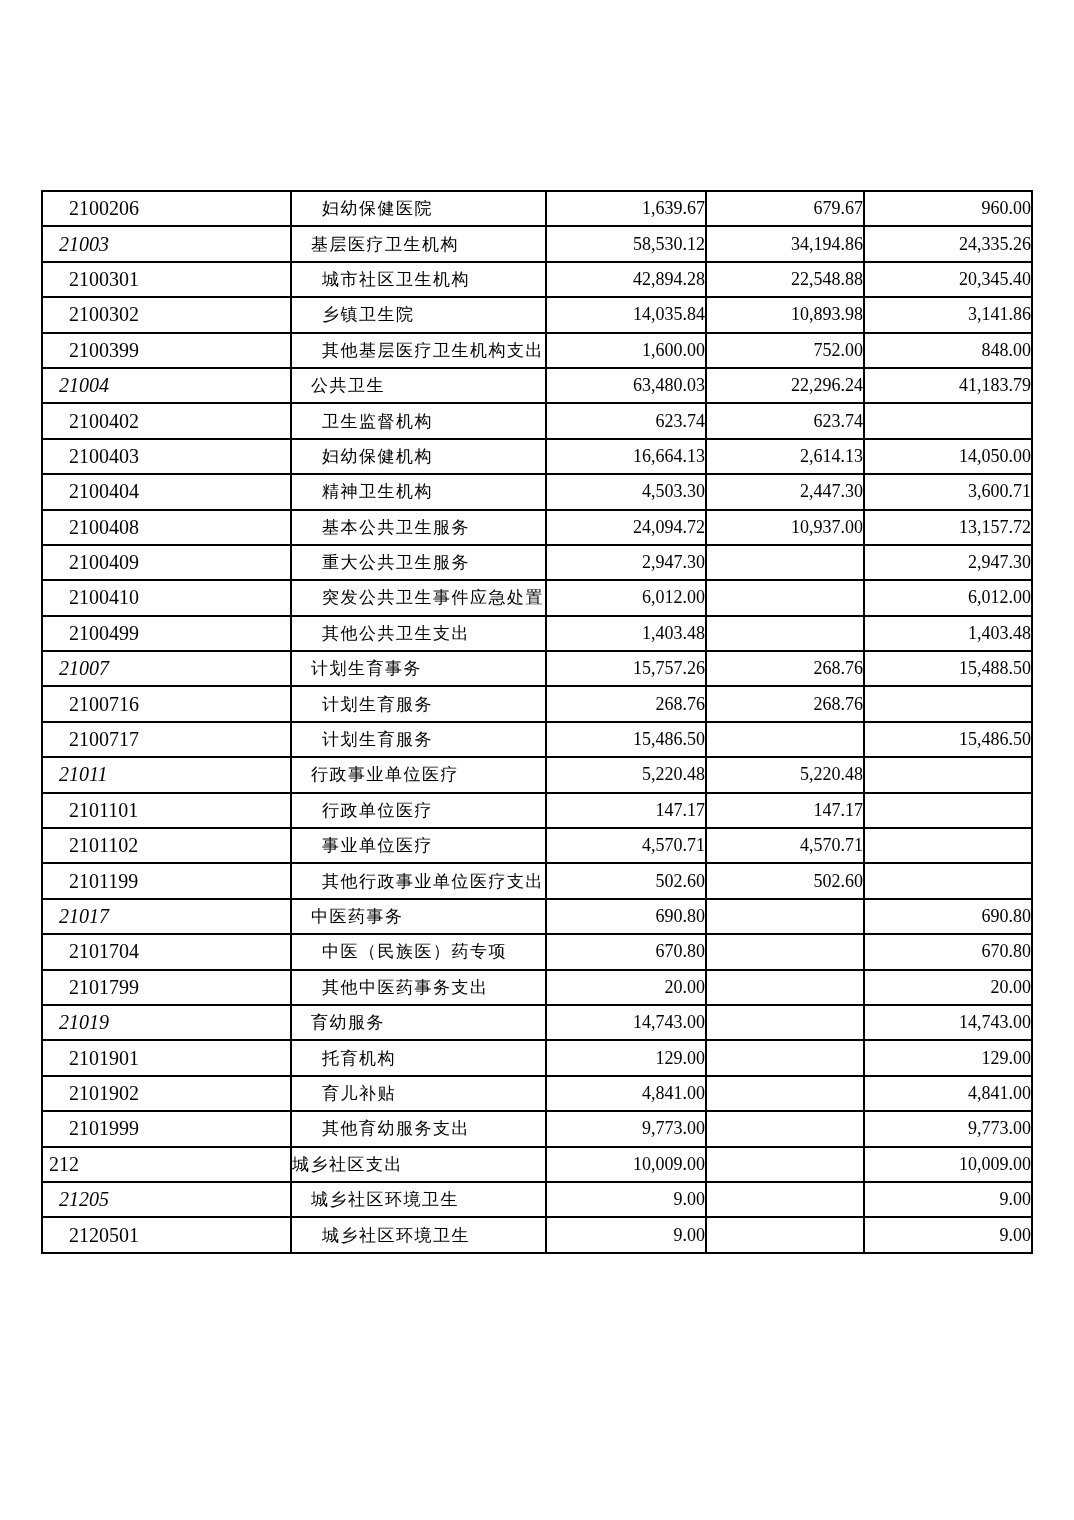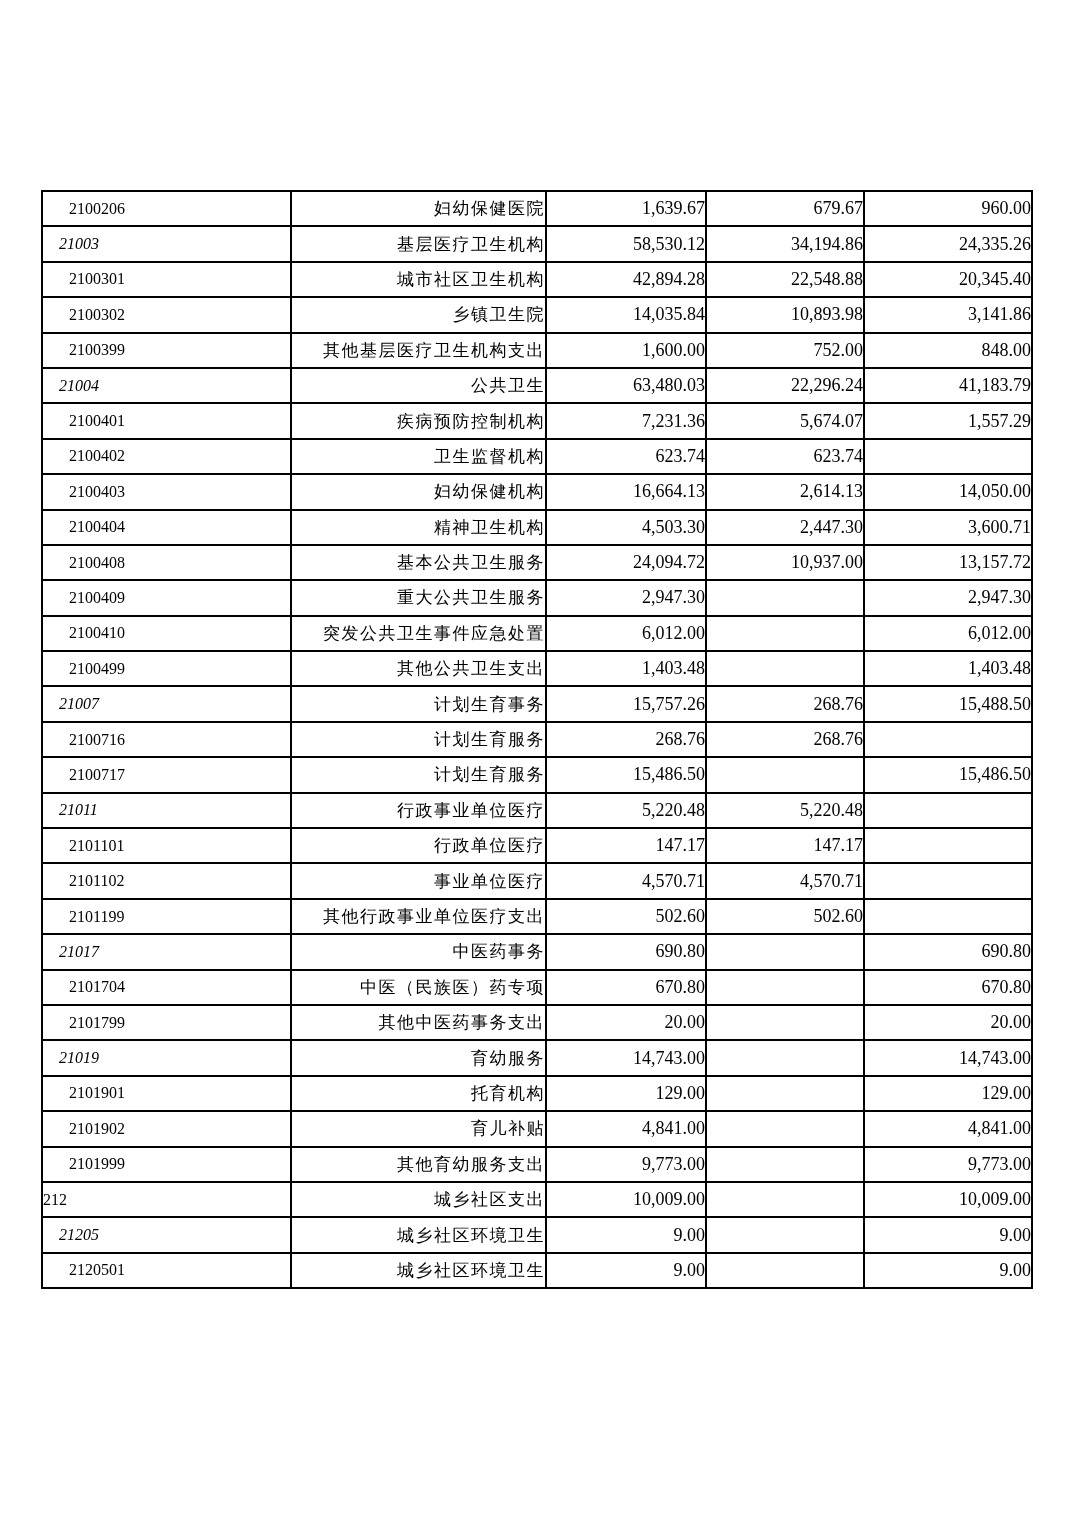--- a/index.html
+++ b/index.html
@@ -25,37 +25,37 @@
   table.budget-table td {
     border: 2px solid #000000;
     height: 33.4px;
     padding: 0;
     vertical-align: middle;
     overflow: hidden;
     white-space: nowrap;
   }
   td.code {
     text-align: left;
-    font-size: 16px;
+    font-size: 20px;
   }
   td.name {
-    text-align: right;
+    text-align: left;
     font-size: 17px;
     letter-spacing: 1.5px;
     margin-left: 40px;
   }
   td.num {
     text-align: right;
     padding-right: 8px;
     font-size: 18px;
   }
-  td.code.lv0 { }
+  td.code.lv0 { padding-left: 6px; }
   td.code.lv1 { padding-left: 16px; font-style: italic; }
   td.code.lv2 { padding-left: 26px; }
-  td.name.lv0 { padding-left: 24px; }
+  td.name.lv0 { padding-left: 0; }
   td.name.lv1 { padding-left: 19px; }
   td.name.lv2 { padding-left: 30px; }
 </style>
 </head>
 <body>
 
 <table class="budget-table">
   <colgroup>
     <col style="width:249px">
     <col style="width:255px">
@@ -100,27 +100,20 @@
         <td class="num">848.00</td>
       </tr>
       <tr>
         <td class="code lv1">21004</td>
         <td class="name lv1">公共卫生</td>
         <td class="num">63,480.03</td>
         <td class="num">22,296.24</td>
         <td class="num">41,183.79</td>
       </tr>
       <tr>
-        <td class="code lv2">2100401</td>
-        <td class="name lv2">疾病预防控制机构</td>
-        <td class="num">7,231.36</td>
-        <td class="num">5,674.07</td>
-        <td class="num">1,557.29</td>
-      </tr>
-      <tr>
         <td class="code lv2">2100402</td>
         <td class="name lv2">卫生监督机构</td>
         <td class="num">623.74</td>
         <td class="num">623.74</td>
         <td class="num"></td>
       </tr>
       <tr>
         <td class="code lv2">2100403</td>
         <td class="name lv2">妇幼保健机构</td>
         <td class="num">16,664.13</td>

